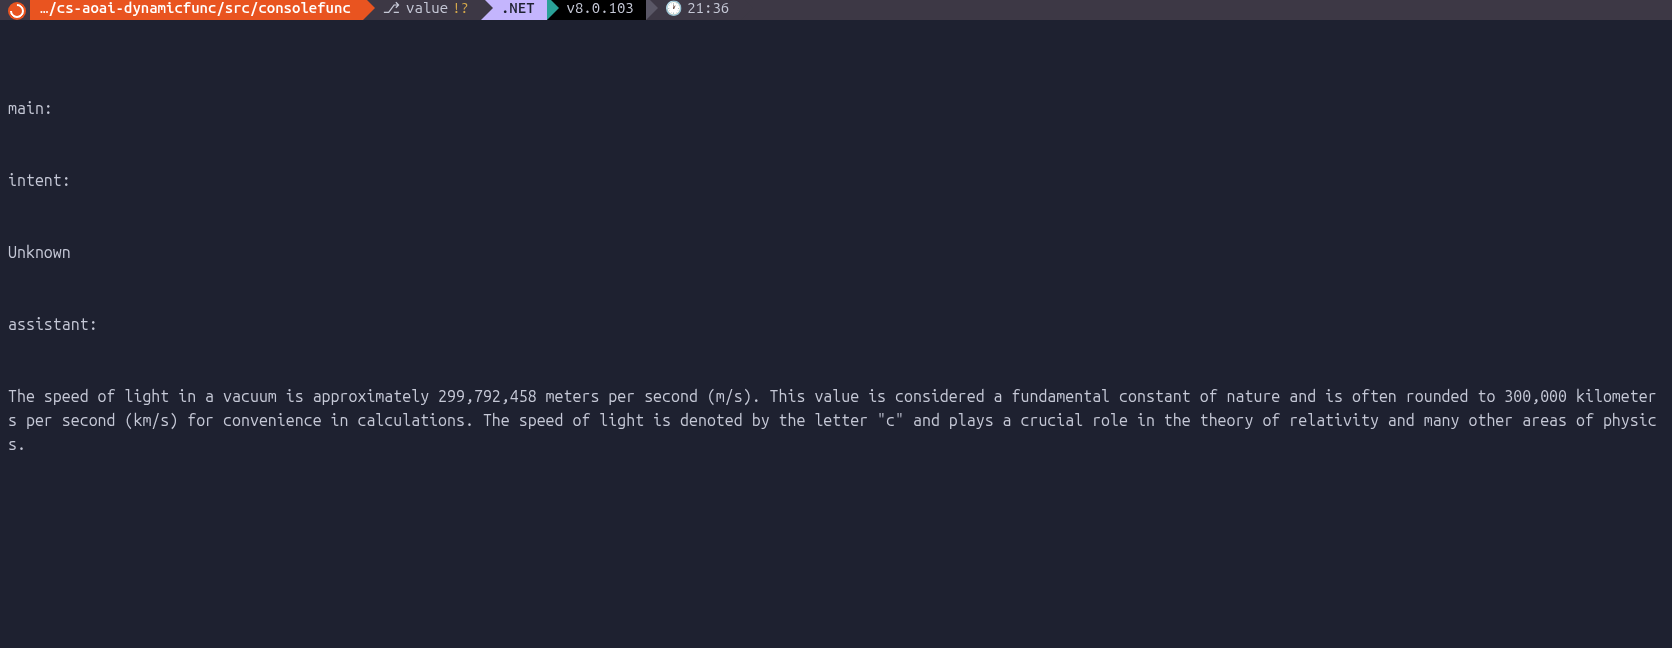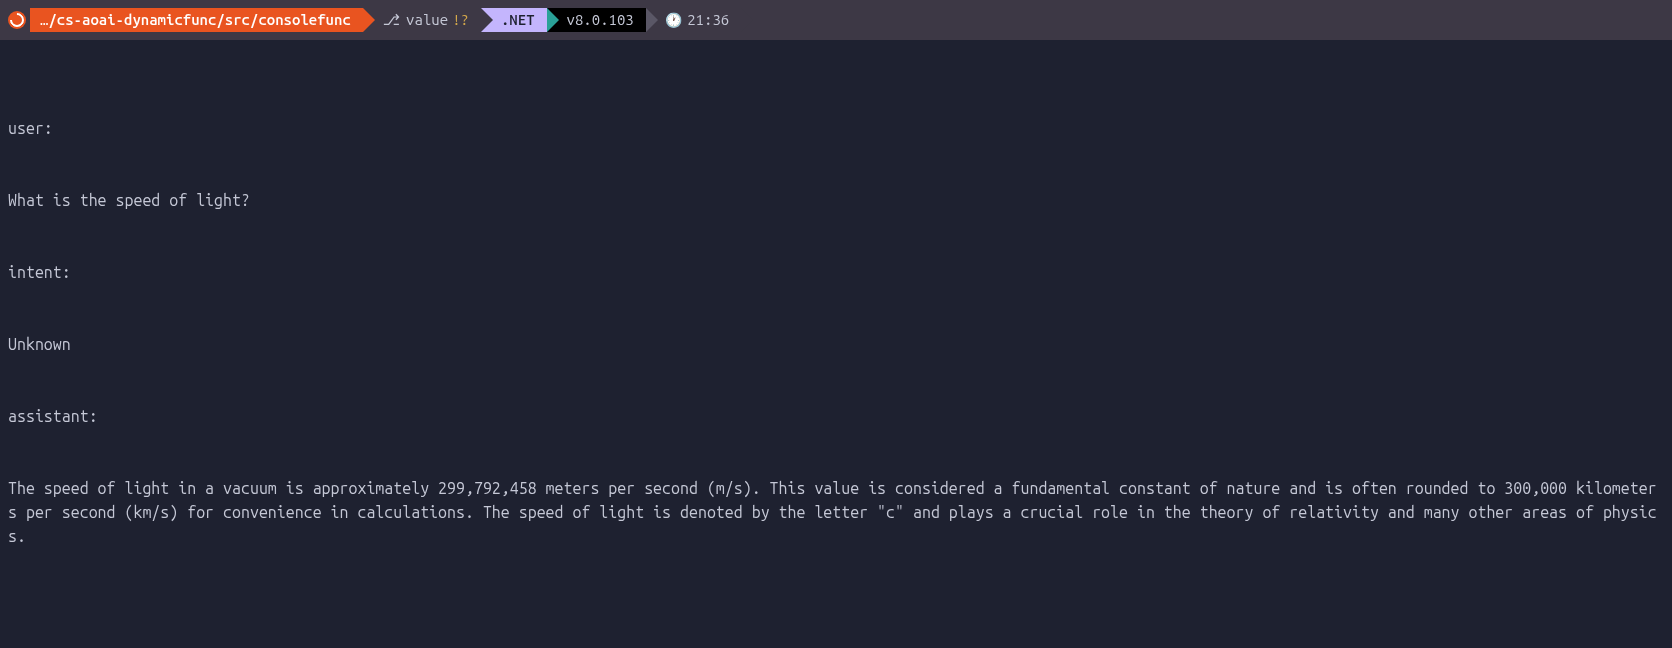--- a/index.html
+++ b/index.html
@@ -11,22 +11,22 @@
       background-color: #1e2130;
       font-family: 'Ubuntu Mono', 'DejaVu Sans Mono', 'Consolas', monospace;
       font-size: 16px;
       color: #c5c8d6;
       width: 1672px;
       height: 648px;
       overflow: hidden;
     }
     .statusbar {
       display: flex;
-      align-items: center;
-      height: 40px;
+      align-items: flex-end;
+      height: 20px;
       background-color: #3d3845;
       font-size: 15px;
       line-height: 24px;
     }
     .segment {
       display: flex;
       align-items: center;
       position: relative;
       padding: 0 12px 0 20px;
     }
@@ -158,22 +158,21 @@
     <span>v8.0.103</span>
   </div>
   <div class="segment seg-time">
     <span class="clock-icon">🕐</span>
       <span>21:36</span>
   </div>
 </div>
 
 <div class="terminal-body">
 
-  <div class="output-line">user:</div>
-  <div class="output-line">What is the speed of light?</div>
+  <div class="output-line">main:</div>
   <div class="output-line">intent:</div>
   <div class="output-line">Unknown</div>
   <div class="output-line">assistant:</div>
   <div class="output-line">The speed of light in a vacuum is approximately 299,792,458 meters per second (m/s). This value is considered a fundamental constant of nature and is often rounded to 300,000 kilometers per second (km/s) for convenience in calculations. The speed of light is denoted by the letter "c" and plays a crucial role in the theory of relativity and many other areas of physics.</div>
   
 
   
   
   
   

